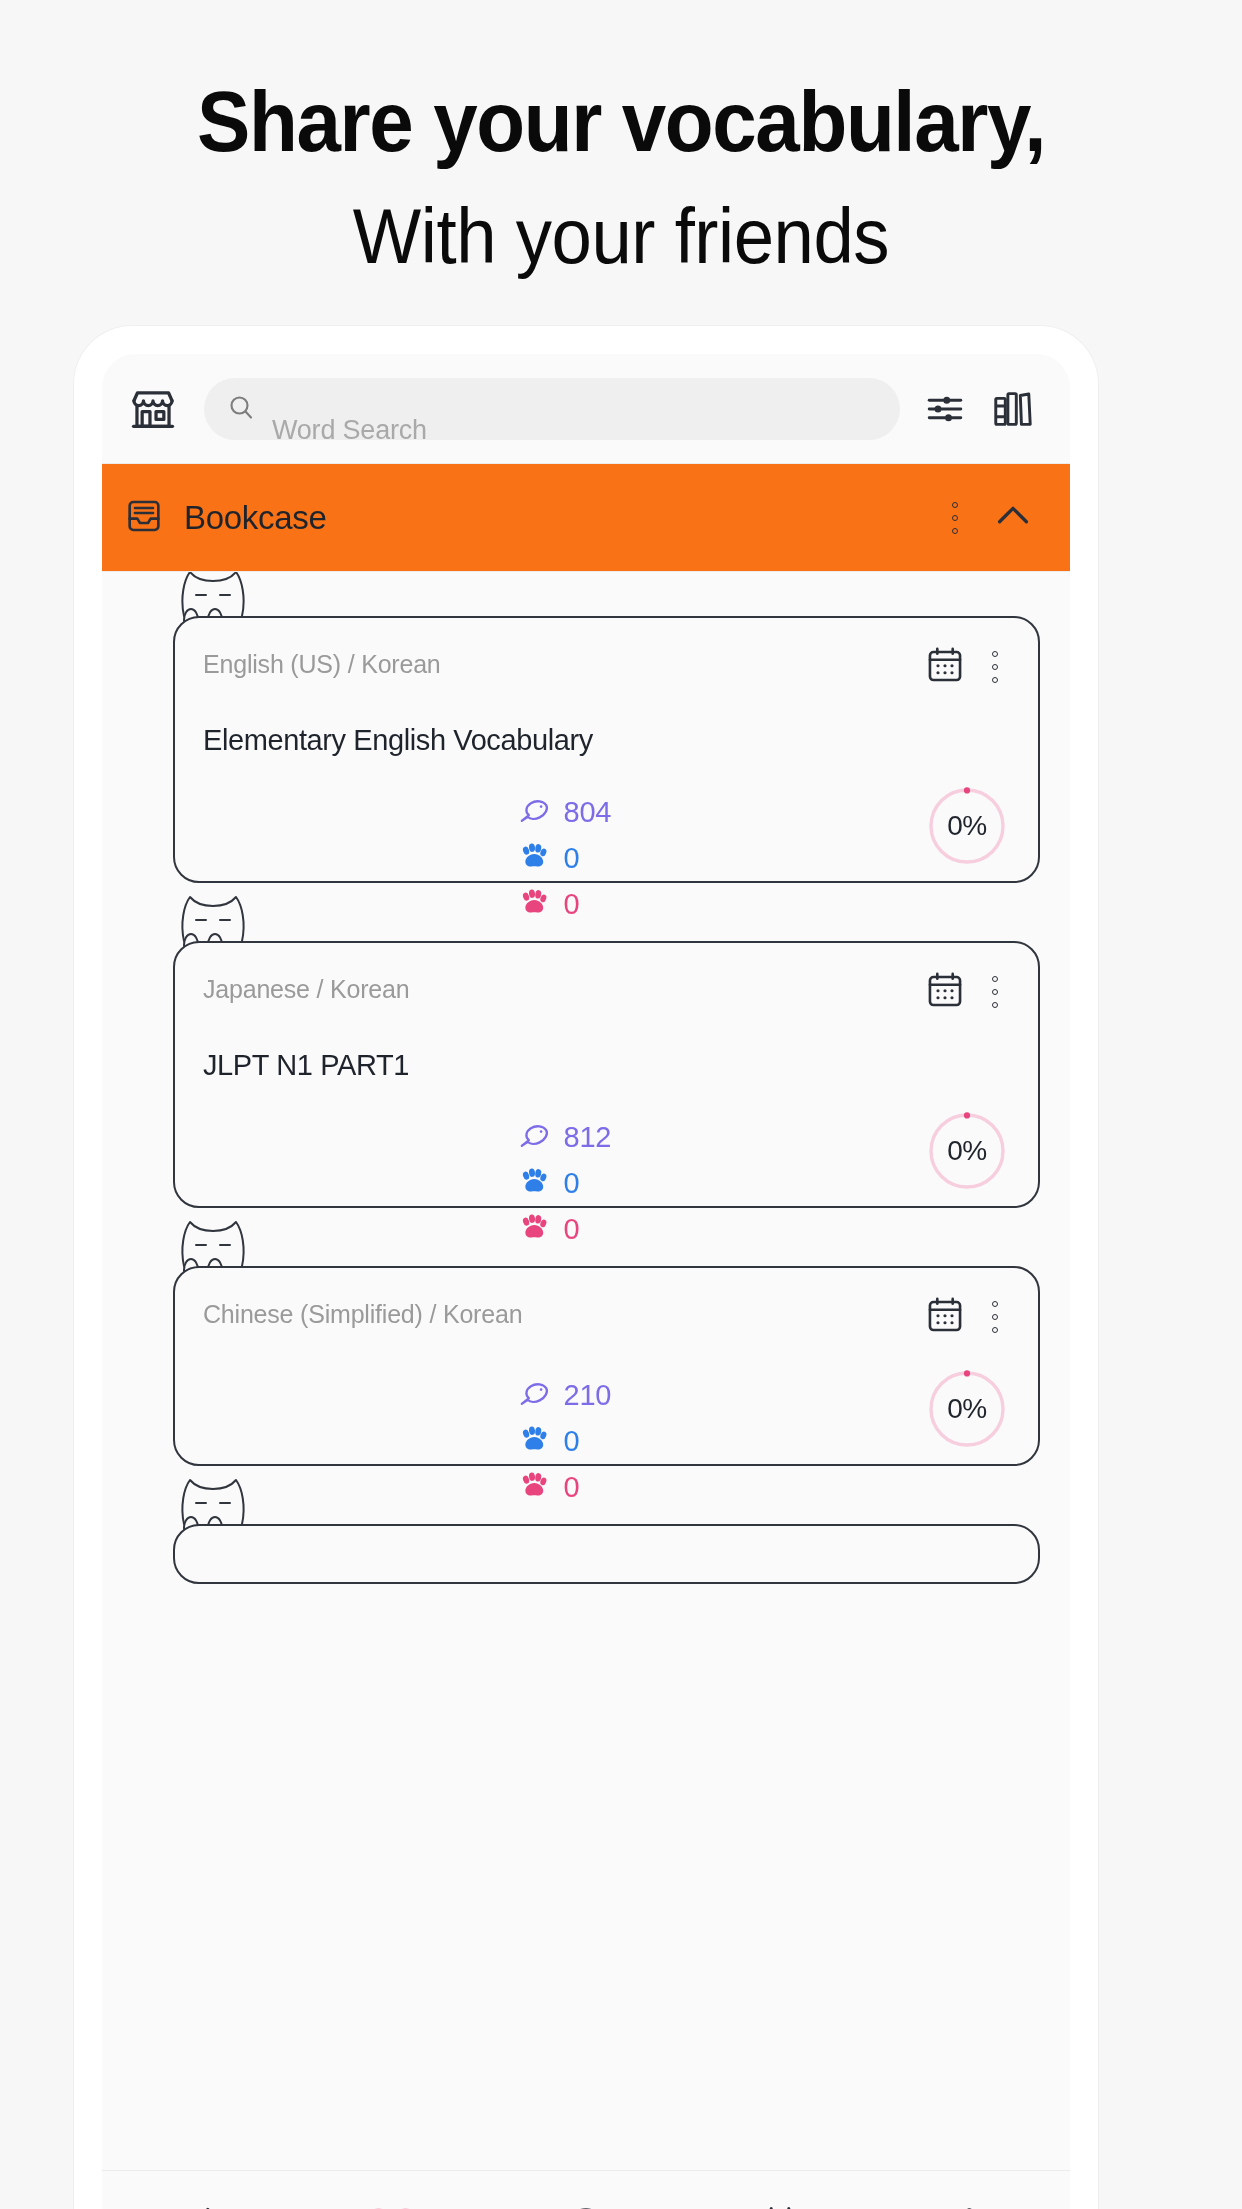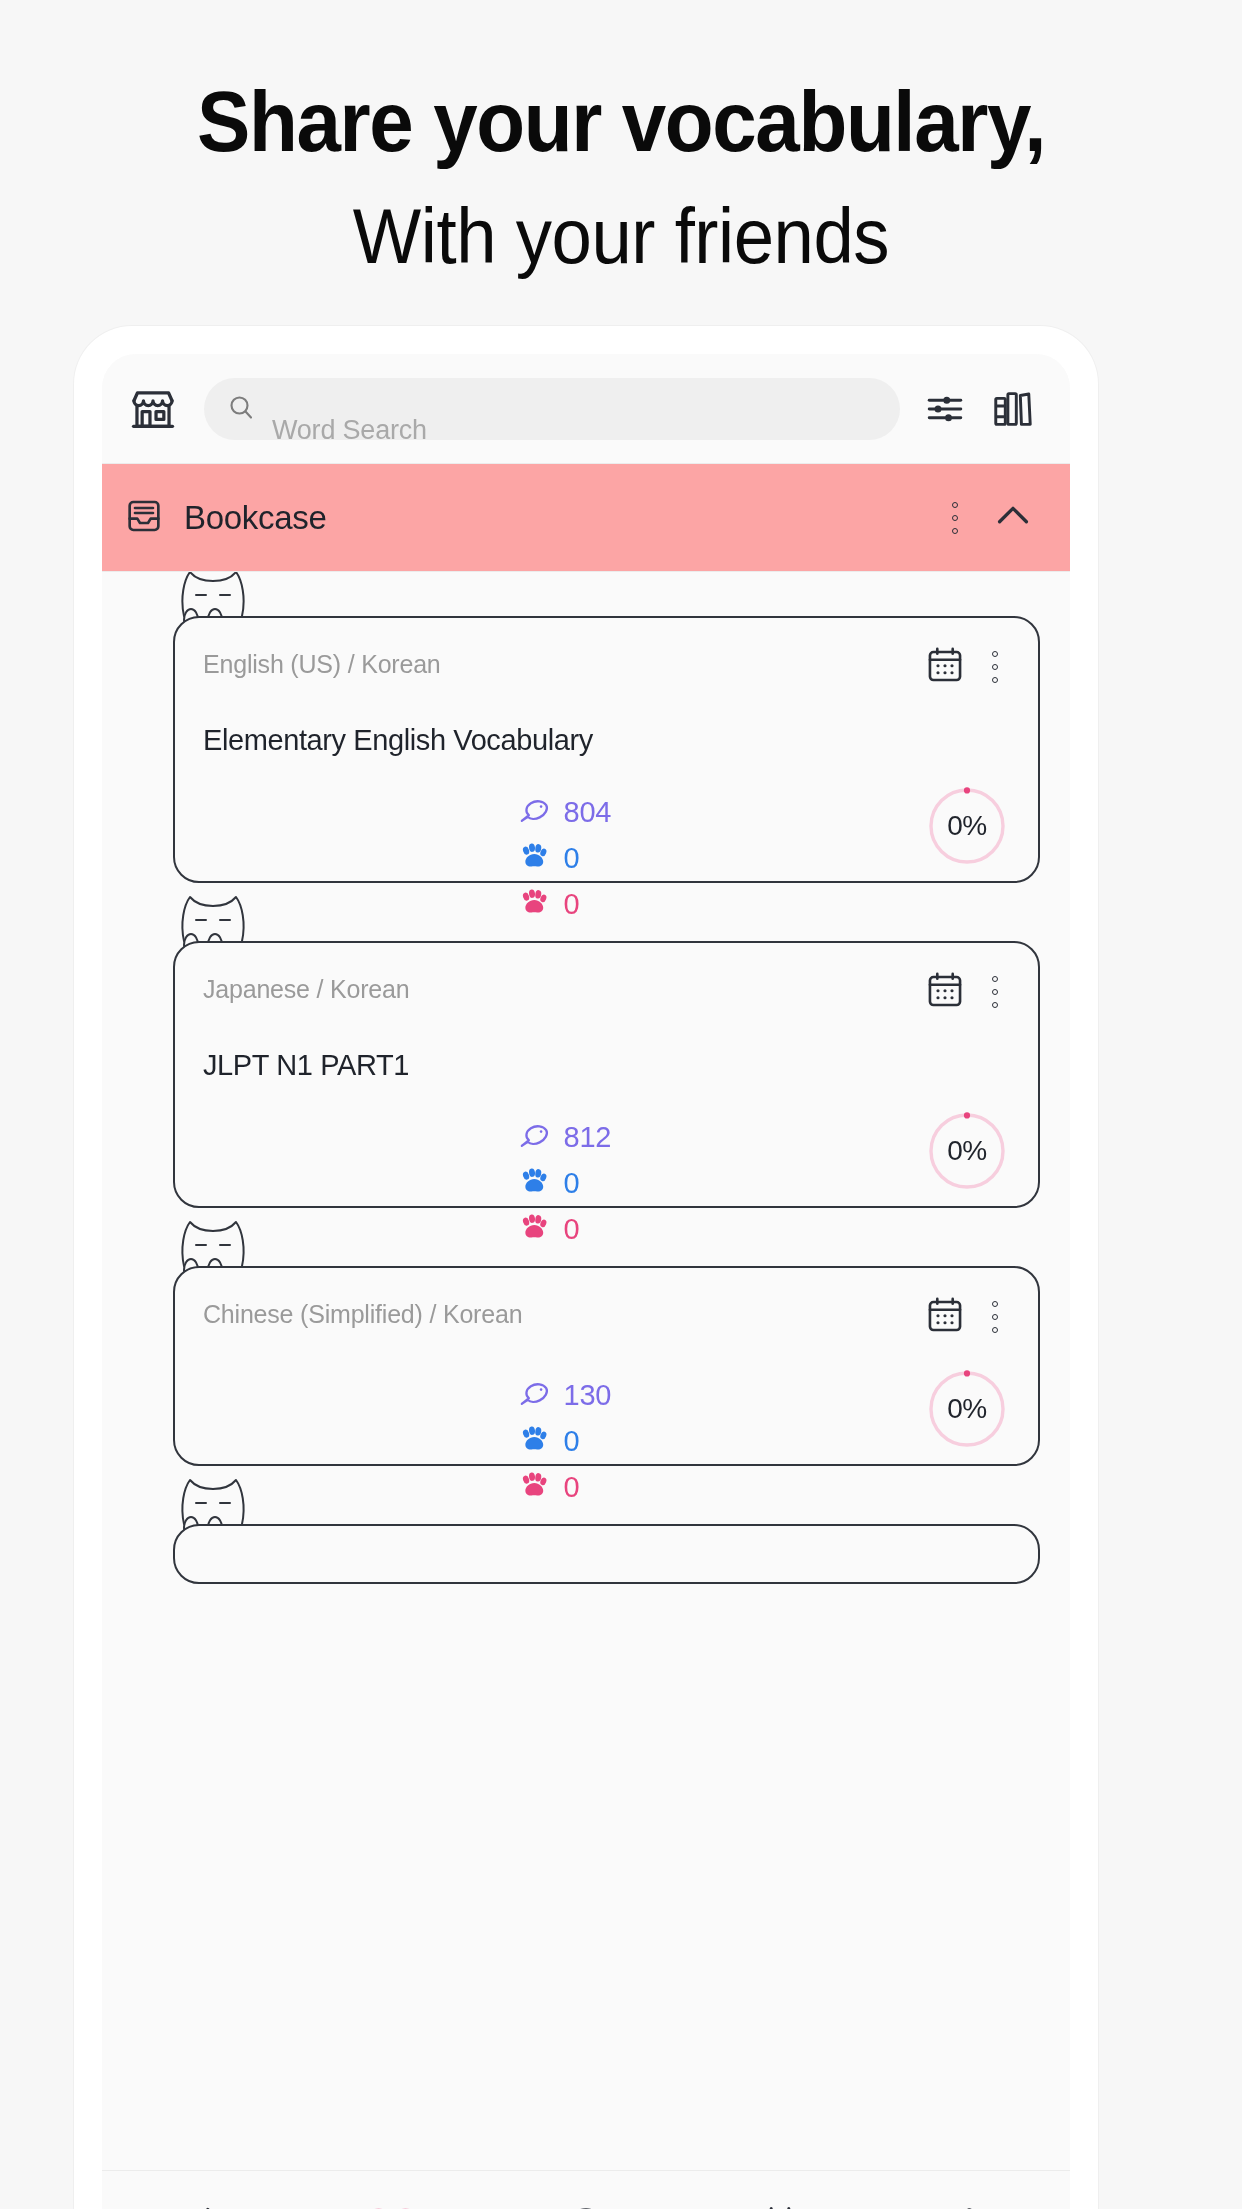--- a/index.html
+++ b/index.html
@@ -108,21 +108,21 @@
   .topbar-icon { flex: 0 0 auto; width: 46px; height: 46px; display:flex; align-items:center; justify-content:center; }
 
   
   .section-head {
     height: 108px;
     display: flex;
     align-items: center;
     padding: 0 34px 0 22px;
     gap: 20px;
     border-bottom: 1px solid #ececec;
-    background: #fca5a5;
+    background: #f97316;
   }
   .section-head .title {
     flex: 1 1 auto;
     font-size: 33px;
     color: #1f232b;
     letter-spacing: -0.3px;
     font-family: "Liberation Sans", sans-serif;
   }
   .dots-vert { width: 30px; height: 46px; display:flex; flex-direction:column; align-items:center; justify-content:center; gap:7px; }
   .dots-vert i { display:block; width:6px; height:6px; border:1.6px solid #2b2f38; border-radius:50%; background:transparent; }
@@ -511,21 +511,21 @@
                 </span>
             </div>
             <div class="card-stats">
               <span class="stat stat-fish">
                 <span>
                   <svg width="34" height="34" viewBox="0 0 24 24" fill="none" stroke="#7c6ce8" stroke-width="1.6" stroke-linejoin="round">
                     <path d="M3.4 19.6 L8.4 15.6 C5.6 13.6 6.2 9.4 9.8 7.2 C13.6 4.9 18.6 5.6 20.6 8.6 C22.2 11.2 20 15.2 16 17.2 C12.8 18.8 9.4 18.6 7.6 16.8 L3.4 19.6 Z"></path>
                     <circle cx="17" cy="9.6" r="0.9" fill="#7c6ce8" stroke="none"></circle>
                   </svg>
                 </span>
-                <span class="val">130</span>
+                <span class="val">210</span>
               </span>
               <span class="stat stat-blue">
                 <span>
                   <svg width="34" height="34" viewBox="0 0 24 24" fill="#2e7fe8">
                     <ellipse cx="6.4" cy="8.2" rx="2.1" ry="2.9" transform="rotate(-18 6.4 8.2)"></ellipse>
                     <ellipse cx="10.6" cy="6.1" rx="2.1" ry="3" transform="rotate(-7 10.6 6.1)"></ellipse>
                     <ellipse cx="15" cy="6.6" rx="2.1" ry="3" transform="rotate(9 15 6.6)"></ellipse>
                     <ellipse cx="18.6" cy="9.4" rx="2" ry="2.8" transform="rotate(22 18.6 9.4)"></ellipse>
                     <path d="M12.2 10.6 c3.4 0 6.3 2.7 6.3 5.5 c0 2.3-2 3.6-4.3 3.3 c-1.3-0.2-2.7-0.2-4 0 c-2.3 0.3-4.3-1-4.3-3.3 c0-2.8 2.9-5.5 6.3-5.5 Z"></path>
                   </svg>

